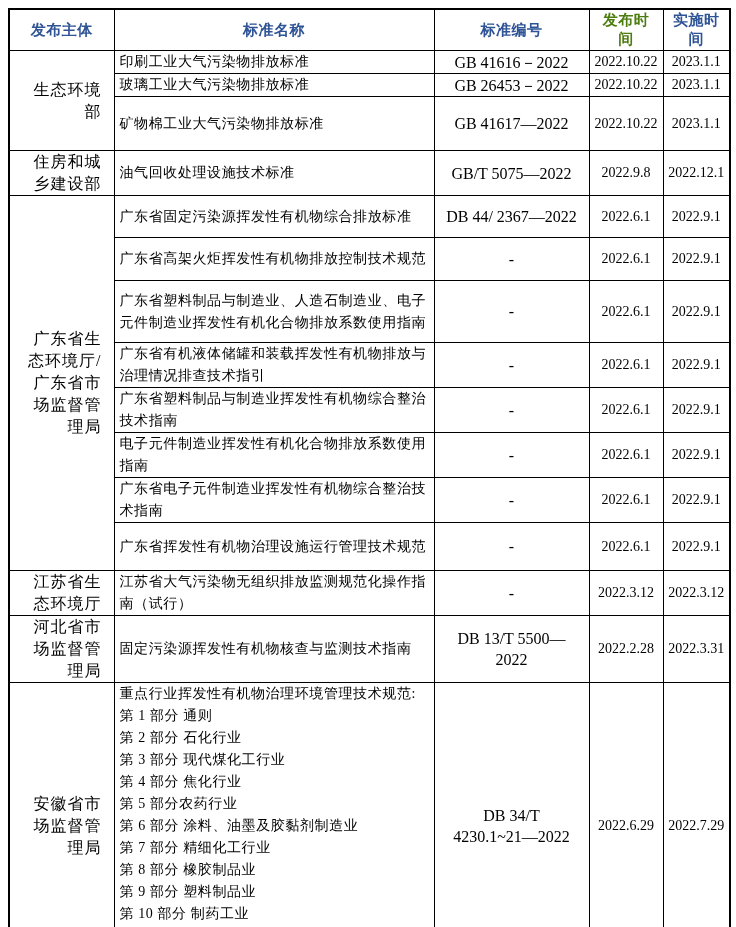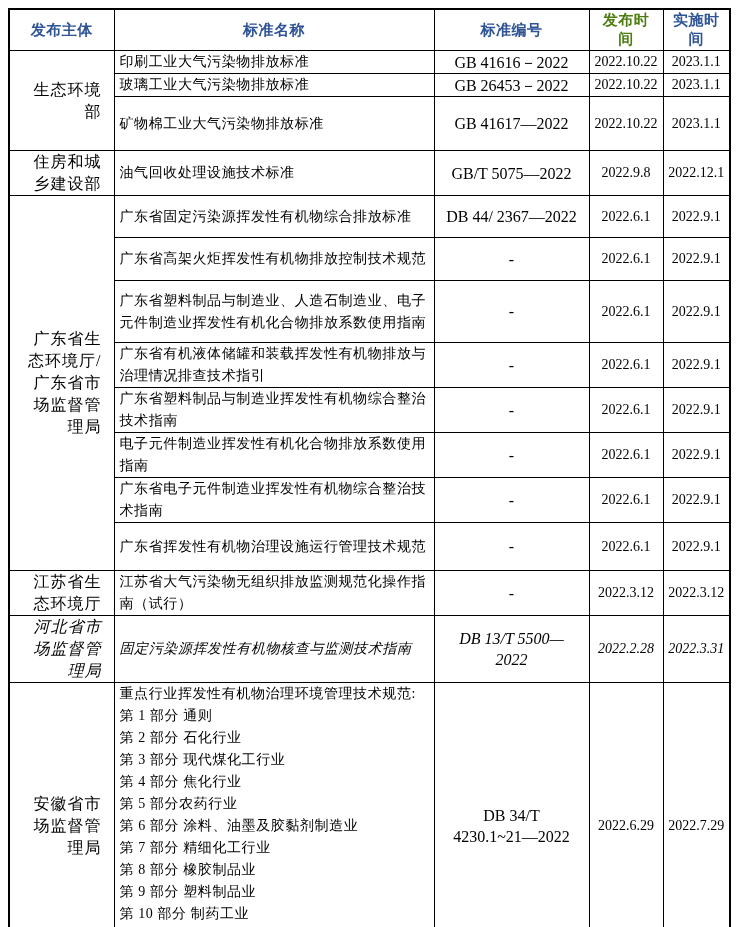--- a/index.html
+++ b/index.html
@@ -156,21 +156,21 @@
           <td class="date">2022.6.1</td>
           <td class="date">2022.9.1</td>
         </tr>
         <tr style="height: 45px;">
           <td class="publisher" rowspan="1">江苏省生态环境厅</td>
           <td class="name">江苏省大气污染物无组织排放监测规范化操作指南（试行）</td>
           <td class="code">-</td>
           <td class="date">2022.3.12</td>
           <td class="date">2022.3.12</td>
         </tr>
-        <tr style="height: 47px; font-style: italic;">
+        <tr style="height: 47px;">
           <td class="publisher" rowspan="1">河北省市场监督管理局</td>
           <td class="name">固定污染源挥发性有机物核查与监测技术指南</td>
           <td class="code">DB 13/T 5500—
 2022</td>
           <td class="date">2022.2.28</td>
           <td class="date">2022.3.31</td>
         </tr>
         <tr style="height: 288px;">
           <td class="publisher" rowspan="1">安徽省市场监督管理局</td>
           <td class="name">重点行业挥发性有机物治理环境管理技术规范:

